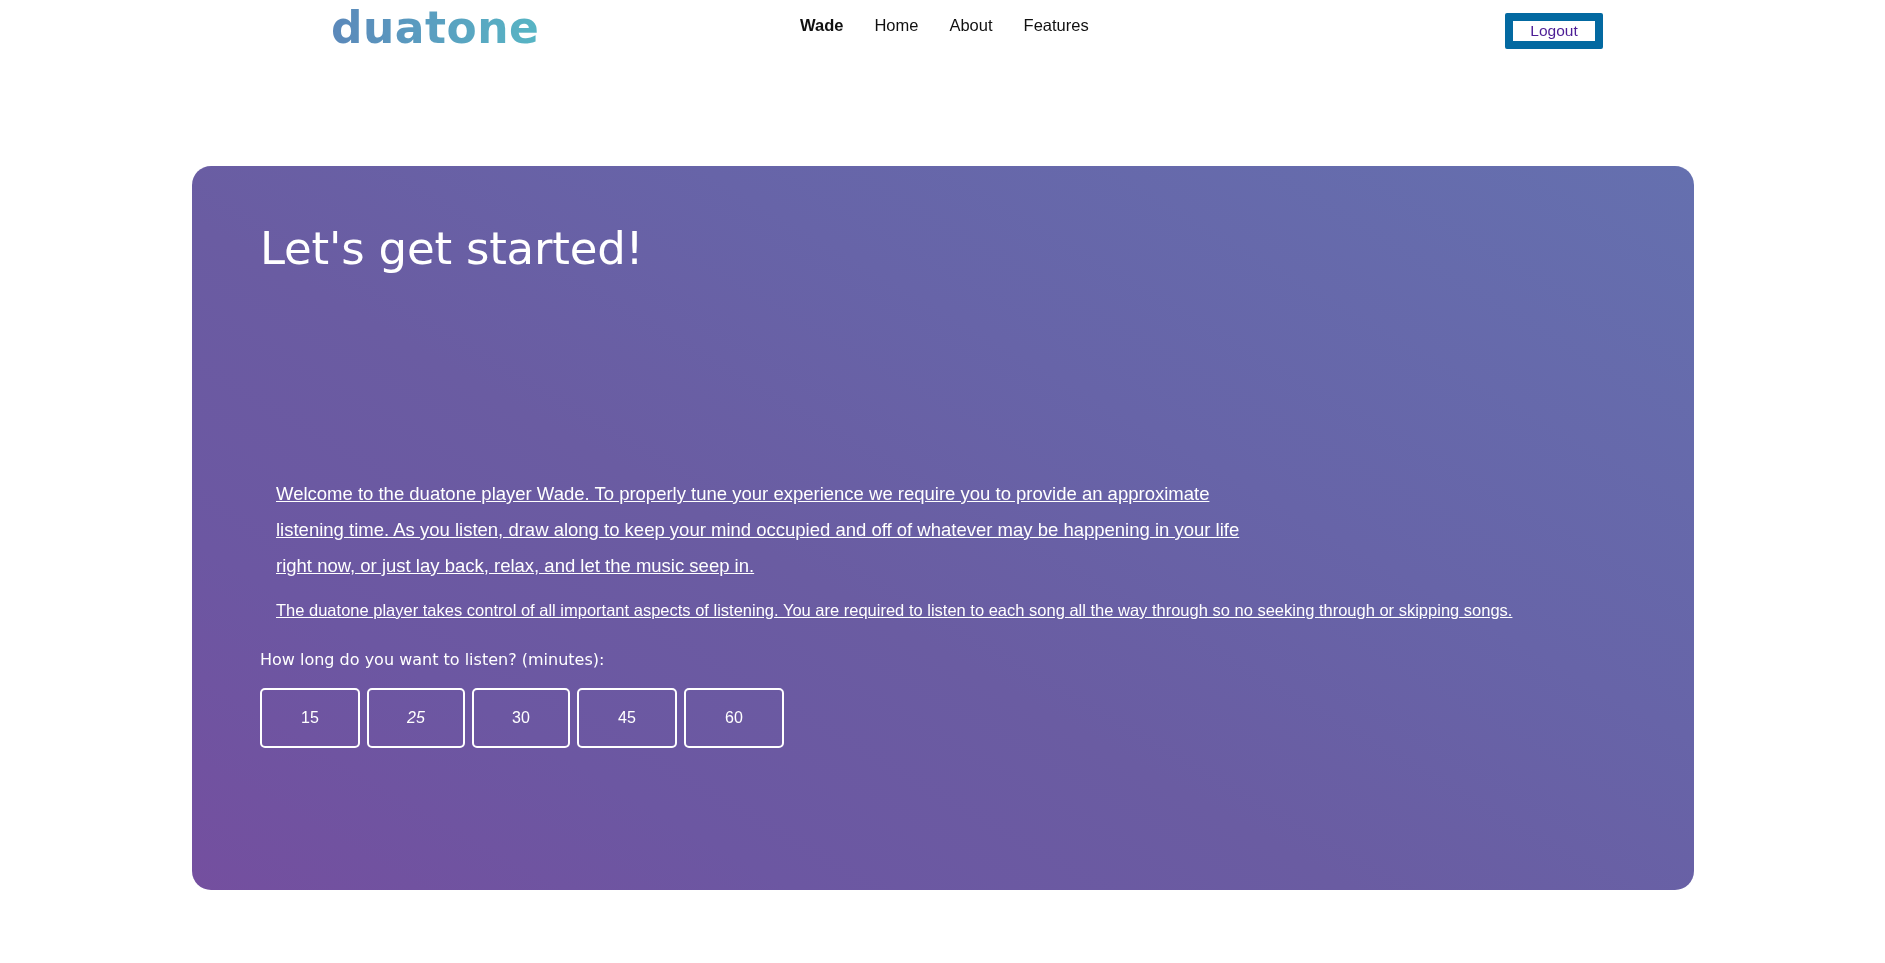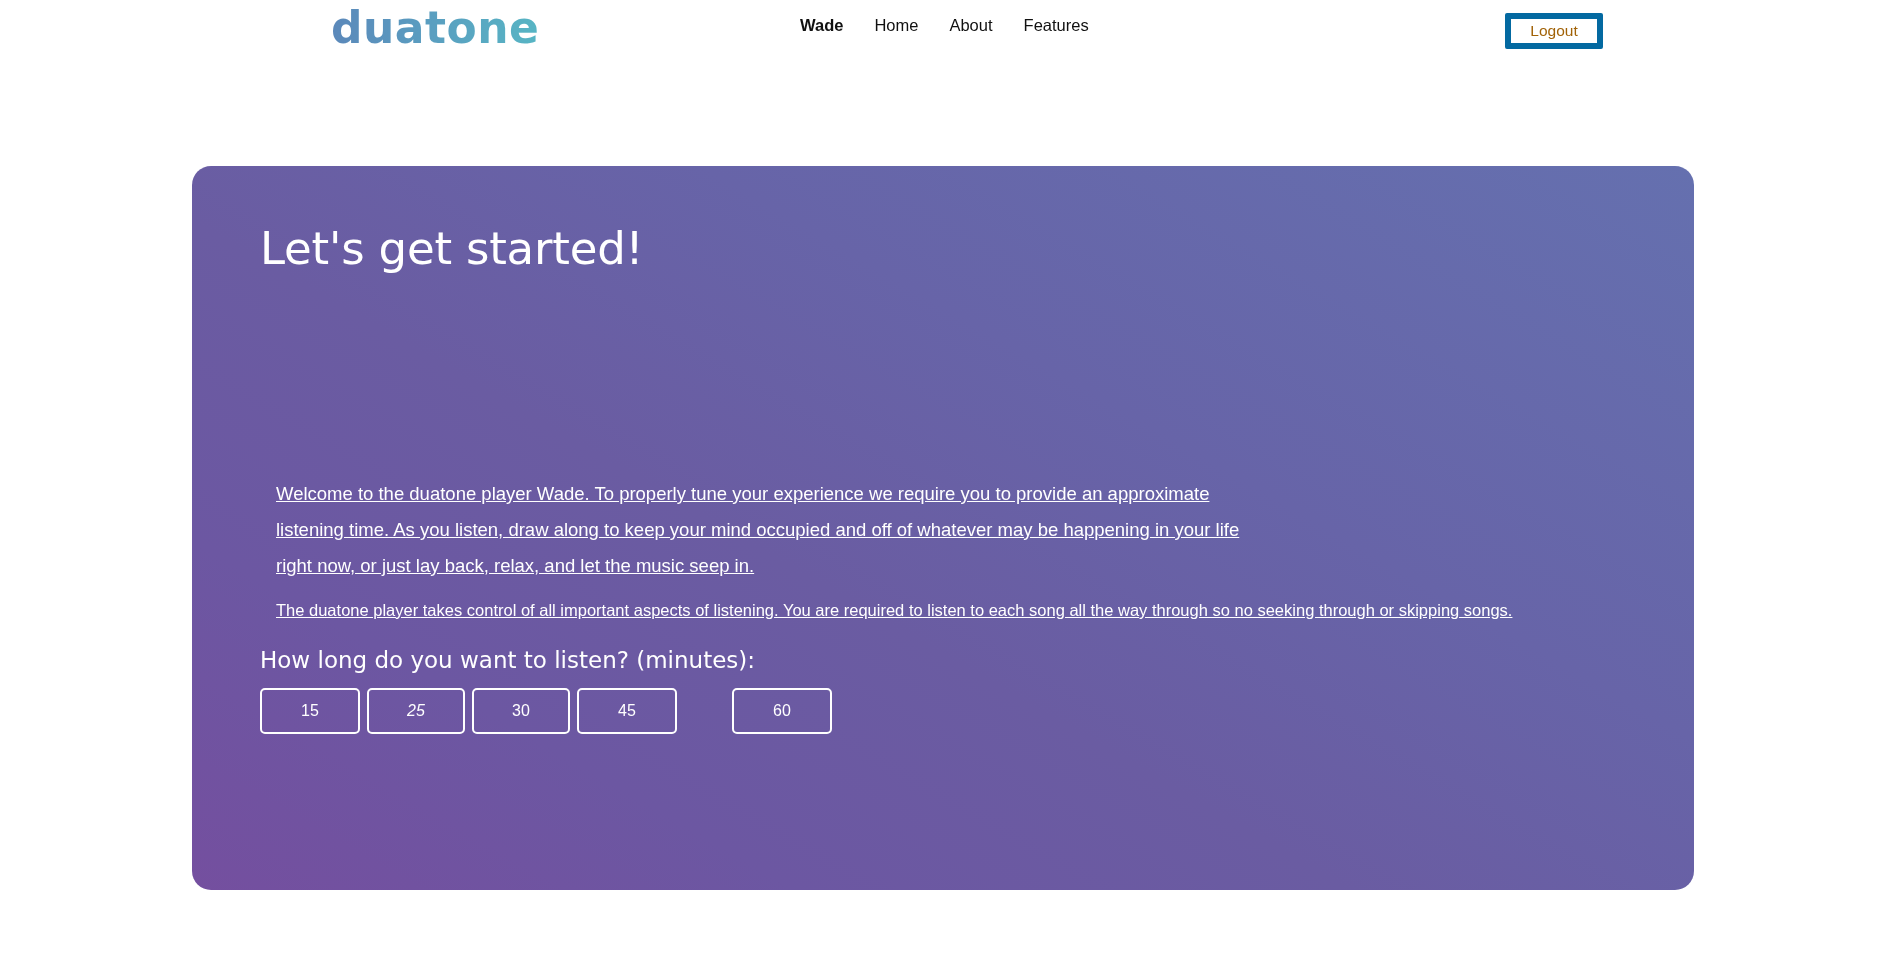--- a/index.html
+++ b/index.html
@@ -69,25 +69,25 @@
   .logout-button {
     position: absolute;
     left: 1505px;
     top: 13px;
     width: 98px;
     height: 36px;
     display: flex;
     align-items: center;
     justify-content: center;
     box-sizing: border-box;
-    border: 6px solid #0369a1;
+    border: 8px solid #0369a1;
     border-radius: 2px;
     background: #ffffff;
     font-size: 15.5px;
-    color: #a16207;
+    color: #4c1d95;
     cursor: pointer;
     font-family: "Liberation Sans", sans-serif;
   }
 
   
   .hero-card {
     position: absolute;
     left: 192px;
     top: 166px;
     width: 1502px;
@@ -133,54 +133,54 @@
     line-height: 24px;
   }
 
   .duration-prompt {
     position: absolute;
     left: 68px;
     top: 478px;
     margin: 0;
     font-family: "DejaVu Sans", sans-serif;
     font-weight: 400;
-    font-size: 23px;
+    font-size: 16px;
     line-height: 32px;
     color: #ffffff;
   }
 
   .duration-options {
     position: absolute;
     left: 68px;
     top: 522px;
     display: flex;
     align-items: flex-start;
     gap: 7px;
   }
   .duration-button {
     box-sizing: border-box;
     min-width: 100px;
-    height: 46px;
+    height: 60px;
     padding: 0 14px;
     display: flex;
     align-items: center;
     justify-content: center;
     border: 2px solid #ffffff;
     border-radius: 5px;
     background: transparent;
     color: #ffffff;
     font-size: 16px;
     font-family: "Liberation Sans", sans-serif;
     cursor: pointer;
   }
   .duration-button:nth-child(1) { min-width: 100px; }
   .duration-button:nth-child(2) { min-width: 98px; font-style: italic; }
   .duration-button:nth-child(3) { min-width: 98px; }
   .duration-button:nth-child(4) { min-width: 100px; }
-  .duration-button:nth-child(5) { min-width: 100px; margin-left: 48px; }
+  .duration-button:nth-child(5) { min-width: 100px; }
 </style>
 </head>
 <body>
 
 <header class="site-header">
 
   <a class="brand">duatone</a>
 
   <nav class="main-nav">
     <a class="nav-link is-active">Wade</a>

